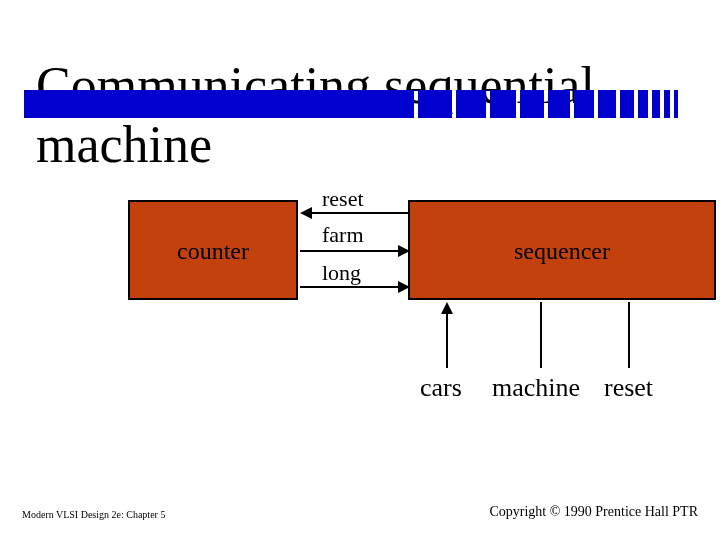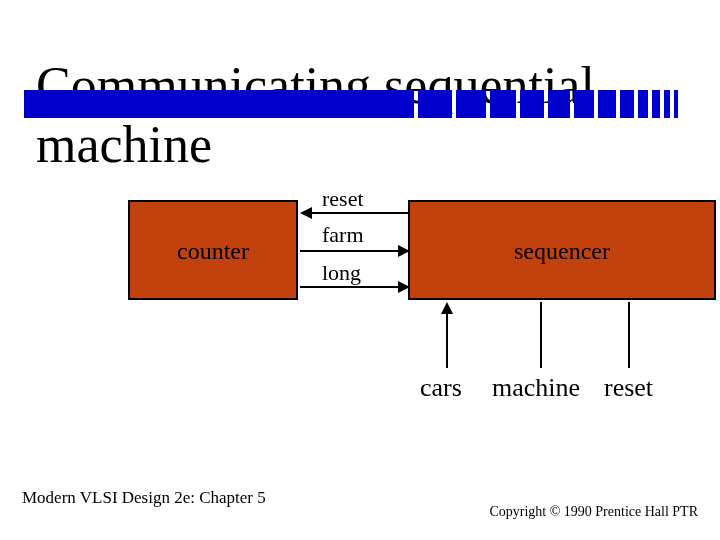--- a/index.html
+++ b/index.html
@@ -93,22 +93,22 @@
     border-bottom: 12px solid #000;
   }
   .io-label {
     position: absolute;
     font-size: 26px;
     top: 373px;
   }
   .footer-left {
     position: absolute;
     left: 22px;
-    bottom: 32px;
-    font-size: 17px;
+    bottom: 20px;
+    font-size: 10px;
   }
   .footer-right {
     position: absolute;
     right: 22px;
     bottom: 20px;
     font-size: 14px;
   }
 </style>
 </head>
 <body>

